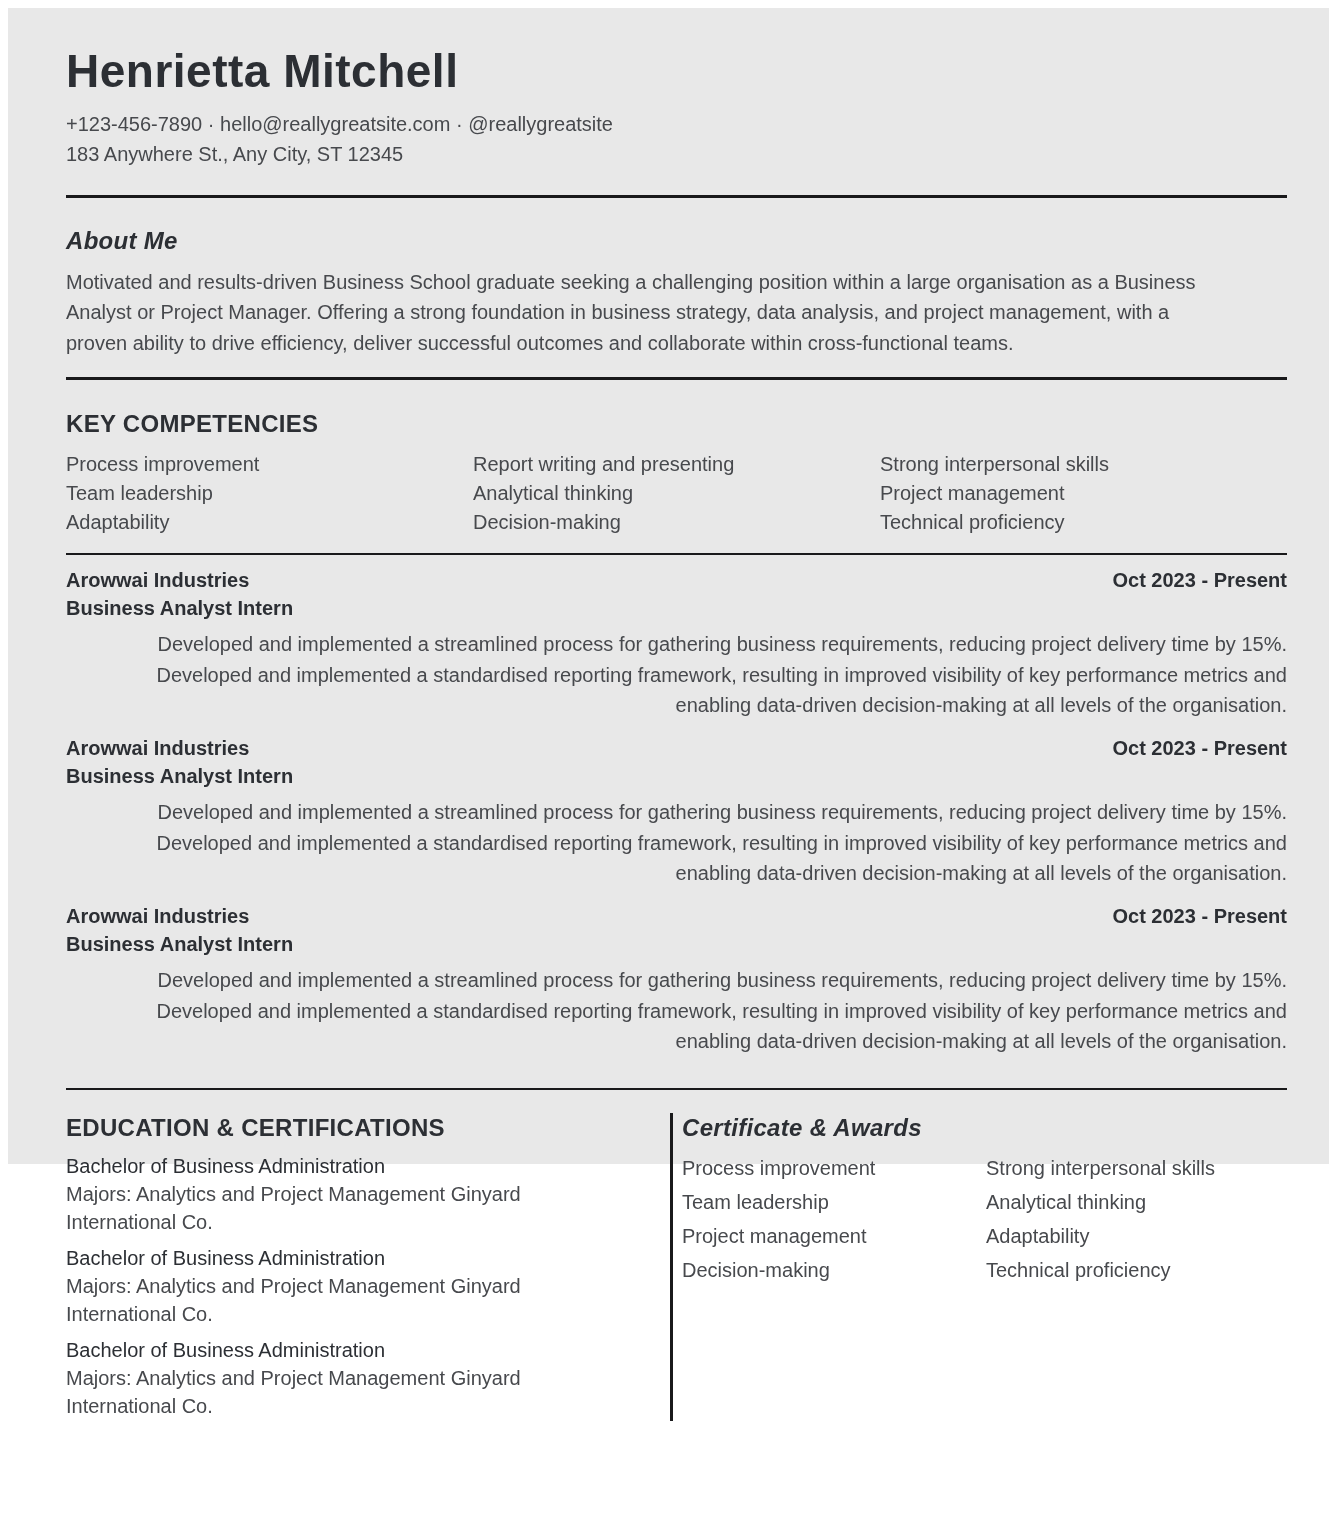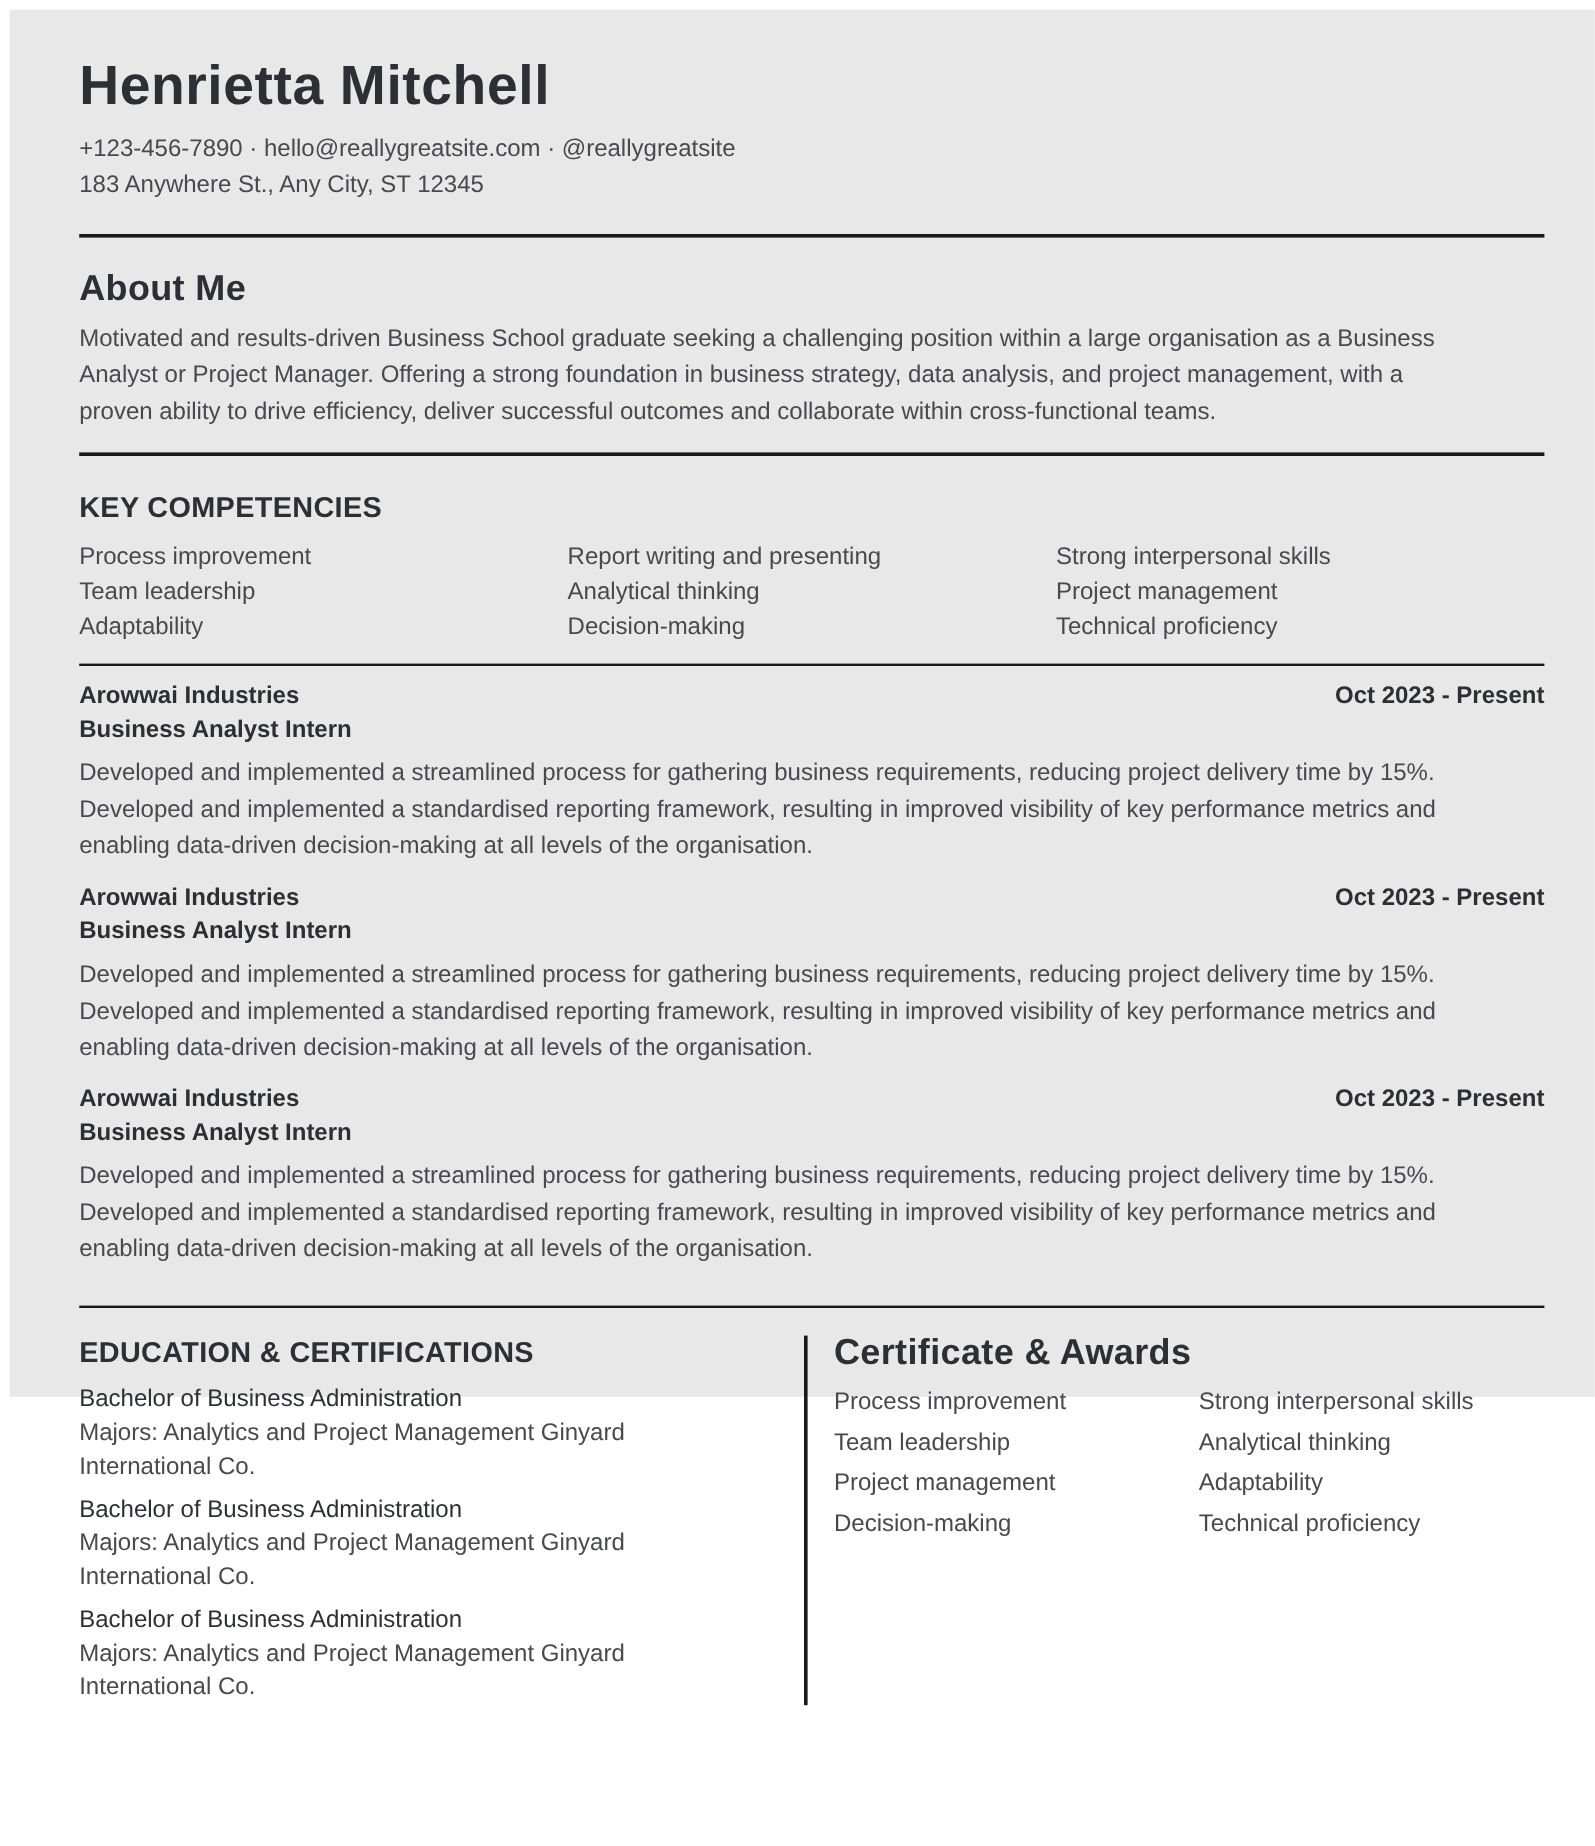--- a/index.html
+++ b/index.html
@@ -32,21 +32,21 @@
   }
   .rule-1 { margin-top: 26px; }
   .rule-2 { margin-top: 19px; }
   .rule-3 { margin-top: 16px; }
   .rule-4 { margin-top: 31px; }
   h2.section-title {
     font-size: 24px; line-height: 30px;
     font-weight: 600; color: #2c2f34;
     letter-spacing: 0.3px;
   }
-  h2.mixed { font-size: 30px; }
+  h2.mixed { font-size: 24px; font-style: italic; }
   .sec-about h2 { margin-top: 28px; }
   .about-text {
     margin-top: 11px;
     font-size: 20px; line-height: 30.5px;
     color: #47494d;
   }
   .sec-comp h2 { margin-top: 29px; }
   .comp-grid {
     margin-top: 11px;
     display: grid;
@@ -64,34 +64,35 @@
     display: flex; justify-content: space-between; align-items: baseline;
   }
   .exp-company, .exp-dates, .exp-role {
     font-size: 20px; line-height: 28px;
     font-weight: 700; color: #2c2f34;
   }
   .exp-desc {
     margin-top: 7px;
     font-size: 20px; line-height: 30.5px;
     color: #47494d;
+    text-align: right;
   }
   .bottom {
     margin-top: 23px;
     display: flex;
     min-height: 308px;
   }
   .bottom-left {
     width: 607px;
     border-right: 3px solid #19191b;
     padding-right: 55px;
   }
   .bottom-right {
     flex: 1;
-    padding-left: 22px;
+    padding-left: 9px;
   }
   .edu-entry { margin-top: 9px; }
   .edu-entry + .edu-entry { margin-top: 8px; }
   .edu-degree {
     font-size: 20px; line-height: 28px;
     font-weight: 400; color: #2c2f34;
   }
   .edu-detail {
     font-size: 20px; line-height: 28px;
     color: #47494d;

